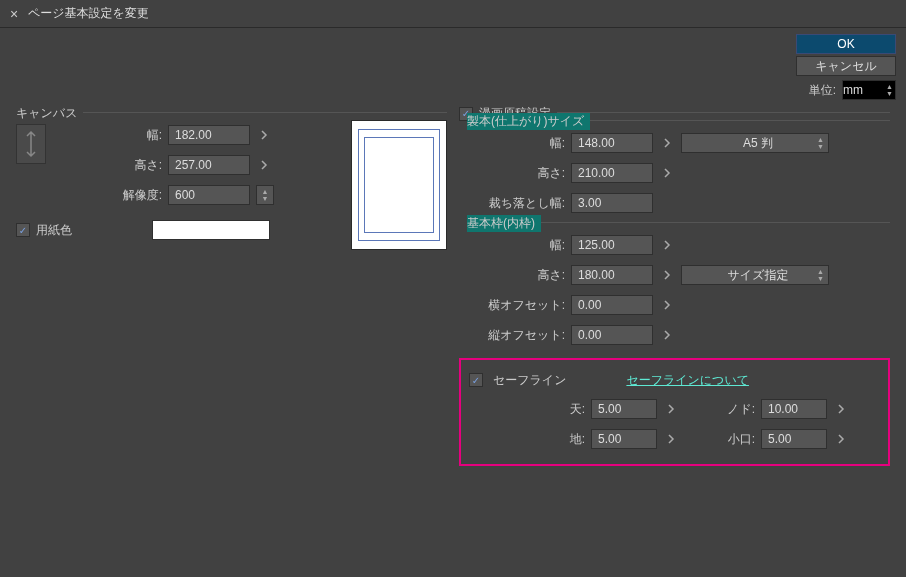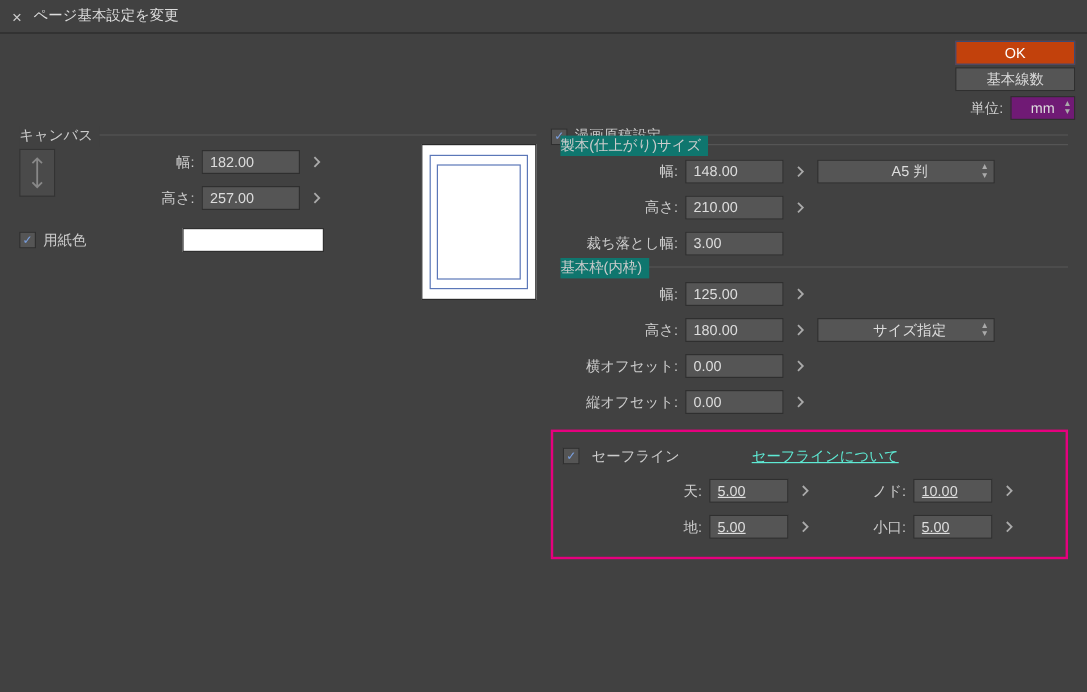--- a/index.html
+++ b/index.html
@@ -2,23 +2,23 @@
 <html><head>
 <meta charset="utf-8">
 <style>
 * { box-sizing: border-box; margin: 0; padding: 0; font-family: sans-serif; }
 body { background: #414141; color: #ccc; font-size: 12px; width: 906px; height: 577px; overflow: hidden; }
 .titlebar { height: 28px; display: flex; align-items: center; background: #414141; border-bottom: 1px solid #2a2a2a; }
 .titlebar .close { width: 28px; text-align: center; color: #ccc; cursor: pointer; font-size: 14px; }
 .titlebar .title { flex: 1; color: #ddd; }
 .toprow { display: flex; justify-content: flex-end; padding: 6px 10px 2px; gap: 8px; align-items: center; }
 .btn { background: #555; border: 1px solid #2f2f2f; color: #ddd; height: 20px; min-width: 100px; font-size: 12px; cursor: pointer; }
-.btn.primary { background: #c2410c; border-color: #3a4a75; color: #fff; }
+.btn.primary { background: #0c4a6e; border-color: #3a4a75; color: #fff; }
 .unit-row { display: flex; justify-content: flex-end; padding: 2px 10px 8px; align-items: center; gap: 6px; }
-.select { background: #701a75; border: 1px solid #2f2f2f; color: #ddd; height: 20px; width: 54px; font-size: 12px; display: flex; align-items: center; justify-content: center; position: relative; }
+.select { background: #000000; border: 1px solid #2f2f2f; color: #ddd; height: 20px; width: 54px; font-size: 12px; display: flex; align-items: center; justify-content: flex-start; position: relative; }
 .select .spin { position: absolute; right: 2px; display: flex; flex-direction: column; font-size: 7px; line-height: 7px; color: #aaa; }
 .content { display: flex; padding: 4px 16px 16px; gap: 12px; }
 .col { flex: 1; }
 .fieldset { border: none; position: relative; padding: 8px 0 4px; }
 .fieldset > .legend { position: absolute; top: -7px; left: 0; background: #414141; padding-right: 6px; color: #ccc; font-size: 12px; }
 .fieldset::before { content: ""; position: absolute; top: 0; left: 0; right: 0; height: 1px; background: #555; }
 .fieldset::after { content: ""; position: absolute; top: 0; left: 0; width: 0; }
 .fieldrow { display: flex; align-items: center; height: 30px; gap: 6px; }
 .fieldrow .lbl { width: 100px; text-align: right; color: #ccc; }
 .col2 .fieldrow .lbl { width: 90px; }
@@ -44,37 +44,37 @@
 .col1-left { flex: 1; }
 .subfieldset { position: relative; padding: 8px 0 4px 8px; margin-left: 8px; }
 .subfieldset > .legend { position: absolute; top: -7px; left: 0; background: #0f766e; padding-right: 6px; color: #ccc; font-size: 12px; }
 .subfieldset::before { content: ""; position: absolute; top: 0; left: 0; right: 0; height: 1px; background: #555; }
 .safebox { border: 2px solid #e6007e; margin-top: 4px; padding: 6px 8px 10px; }
 .link { color: #5eead4; text-decoration: underline; cursor: pointer; }
 .saferow { display: flex; align-items: center; gap: 10px; height: 28px; }
 .safegrid { display: flex; gap: 40px; margin-left: 80px; }
 .safepair { display: flex; align-items: center; gap: 6px; }
 .safepair .plbl { width: 36px; text-align: right; }
-.safepair .input { width: 66px; text-decoration: underline; }
+.safepair .input { width: 66px; }
 .mono-icon { width: 14px; height: 14px; background: linear-gradient(135deg, #808080 50%, #c0c0c0 50%); border: 1px solid #333; }
 </style>
 </head>
 <body>
 
 <div class="titlebar">
   <div class="close">×</div>
   <div class="title">ページ基本設定を変更</div>
   <div style="width:28px"></div>
 </div>
 
 <div class="toprow">
   <button class="btn primary">OK</button>
 </div>
 <div class="toprow" style="padding-top:0">
-  <button class="btn">基本線数</button>
+  <button class="btn">キャンセル</button>
 </div>
 <div class="unit-row">
   <span>単位:</span>
   <div class="select">
     <span>mm</span>
     <div class="spin">
         <span>▲</span>
         <span>▼</span>
       </div>
   </div>
@@ -106,20 +106,28 @@
               </div>
               <div class="fieldrow">
                 <span class="lbl">高さ:</span>
                 <input class="input" value="257.00" style="">
                 <div class="chev">
                     <svg viewBox="0 0 10 10">
                       <path d="M3 1 L7 5 L3 9" stroke="#aaa" fill="none" stroke-width="1.5"></path>
                     </svg>
                   </div>
               </div>
+              <div class="fieldrow">
+                <span class="lbl">解像度:</span>
+                <input class="input" value="600" style="">
+                <div class="spinbox">
+                    <span>▲</span>
+                    <span>▼</span>
+                  </div>
+              </div>
             </div>
           </div>
           <div class="cbrow" style="margin-top:6px">
             <div class="checkbox">✓</div>
             <span>用紙色</span>
             <div style="width:68px"></div>
             <div class="colorbar"></div>
           </div>
         </div>
         <div class="preview">

